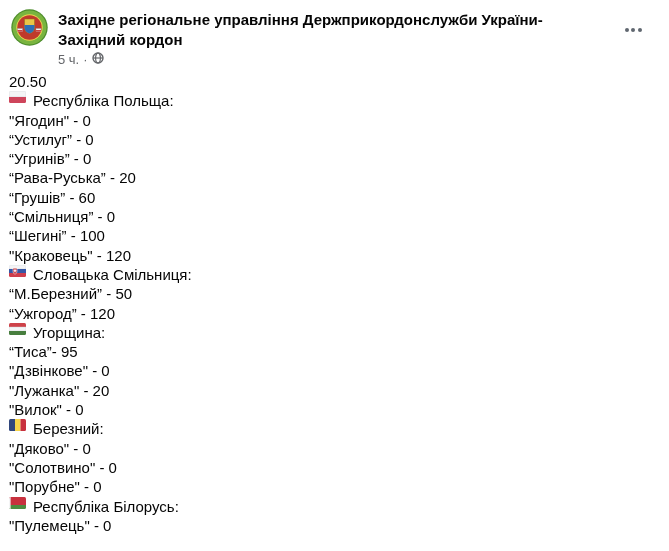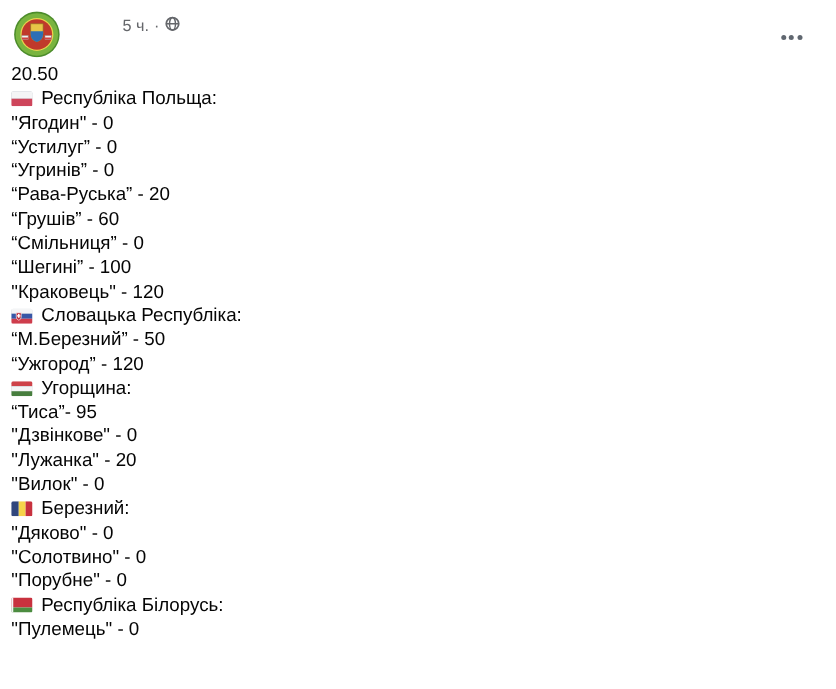--- a/index.html
+++ b/index.html
@@ -36,21 +36,21 @@
   }
   .meta-row {
     display: flex;
     align-items: center;
     margin-top: 2px;
     font-size: 13px;
     color: #65676B;
     line-height: 16px;
   }
   .meta-row .dot { margin: 0 4px; }
-  .timestamp { cursor: pointer; margin-left: 40px; }
+  .timestamp { cursor: pointer; }
   .globe { display:inline-block; margin-top:1px; }
   .more-btn {
     position: absolute;
     top: 20px; right: 22px;
     width: 28px; height: 20px;
     display: flex;
     align-items: center;
     justify-content: center;
     gap: 2.5px;
     cursor: pointer;
@@ -67,21 +67,21 @@
   }
   
   .post-body {
     padding: 4px 16px 0 9px;
     font-size: 15px;
     line-height: 19.3px;
     color: #050505;
     white-space: nowrap;
   }
   .line { height: 19.3px; }
-  .country-line { display: flex; align-items: center; }
+  .country-line { display: flex; align-items: flex-start; }
   .flag {
     display: inline-block;
     margin-right: 7px;
     flex: 0 0 auto;
   }
   .flag svg { display: block; border-radius: 1.5px; }
 </style>
 </head>
 <body>
 
@@ -96,20 +96,21 @@
         <circle cx="18.5" cy="18.5" r="12.2" fill="#c0392b"></circle>
         <path d="M13.5 10 h10 v8 q0 5 -5 6.5 q-5 -1.5 -5 -6.5 z" fill="#e8c547" stroke="#8a6d1f" stroke-width="0.5"></path>
         <path d="M13.5 16 h10 v2 q0 5 -5 6.5 q-5 -1.5 -5 -6.5 z" fill="#2d6fb5"></path>
         <rect x="6.5" y="19.5" width="5" height="3" fill="#f2f2f2" stroke="#999" stroke-width="0.4"></rect>
         <rect x="6.5" y="21" width="5" height="1.5" fill="#d04141"></rect>
         <rect x="25" y="19.5" width="5" height="3" fill="#f2f2f2" stroke="#999" stroke-width="0.4"></rect>
         <rect x="25" y="21" width="5" height="1.5" fill="#d04141"></rect>
       </svg>
     </div>
     <div class="header-info">
+      <div class="page-title">Західне регіональне управління Держприкордонслужби України-Західний кордон</div>
       <div class="meta-row">
         <span class="timestamp">5 ч.</span>
         <span class="dot">·</span>
         <span class="globe">
           <svg width="12" height="12" viewBox="0 0 12 12">
             <circle cx="6" cy="6" r="5" fill="none" stroke="#65676B" stroke-width="1.4"></circle>
             <line x1="1" y1="6" x2="11" y2="6" stroke="#65676B" stroke-width="1.2"></line>
             <ellipse cx="6" cy="6" rx="2.4" ry="5" fill="none" stroke="#65676B" stroke-width="1.2"></ellipse>
           </svg>
         </span>
@@ -147,21 +148,21 @@
     <div class="line country-line">
       <span class="flag">
         <svg width="17" height="12" viewBox="0 0 17 12">
           <rect x="0" y="0" width="17" height="4" fill="#f4f5f6" stroke="#c9ced4" stroke-width="0.4"></rect>
           <rect x="0" y="4" width="17" height="4" fill="#3757a6"></rect>
           <rect x="0" y="8" width="17" height="4" fill="#ce3d4c"></rect>
           <path d="M4 3.2 h4 v3.4 q0 2 -2 2.6 q-2 -0.6 -2 -2.6 z" fill="#c0303e" stroke="#fff" stroke-width="0.5"></path>
           <path d="M5.4 4.2 h1.2 v3 h-1.2 z M4.6 5.2 h2.8 v1 h-2.8 z" fill="#fff"></path>
         </svg>
       </span>
-      <span>Словацька Республіка:</span>
+      <span>Словацька Смільниця:</span>
     </div>
     <div class="line">“М.Березний” - 50</div>
     <div class="line">“Ужгород” - 120</div>
 
     <div class="line country-line">
       <span class="flag">
         <svg width="17" height="12" viewBox="0 0 17 12">
           <rect x="0" y="0" width="17" height="4" fill="#ce4249"></rect>
           <rect x="0" y="4" width="17" height="4" fill="#f4f5f6" stroke="#c9ced4" stroke-width="0.4"></rect>
           <rect x="0" y="8" width="17" height="4" fill="#477e3e"></rect>

